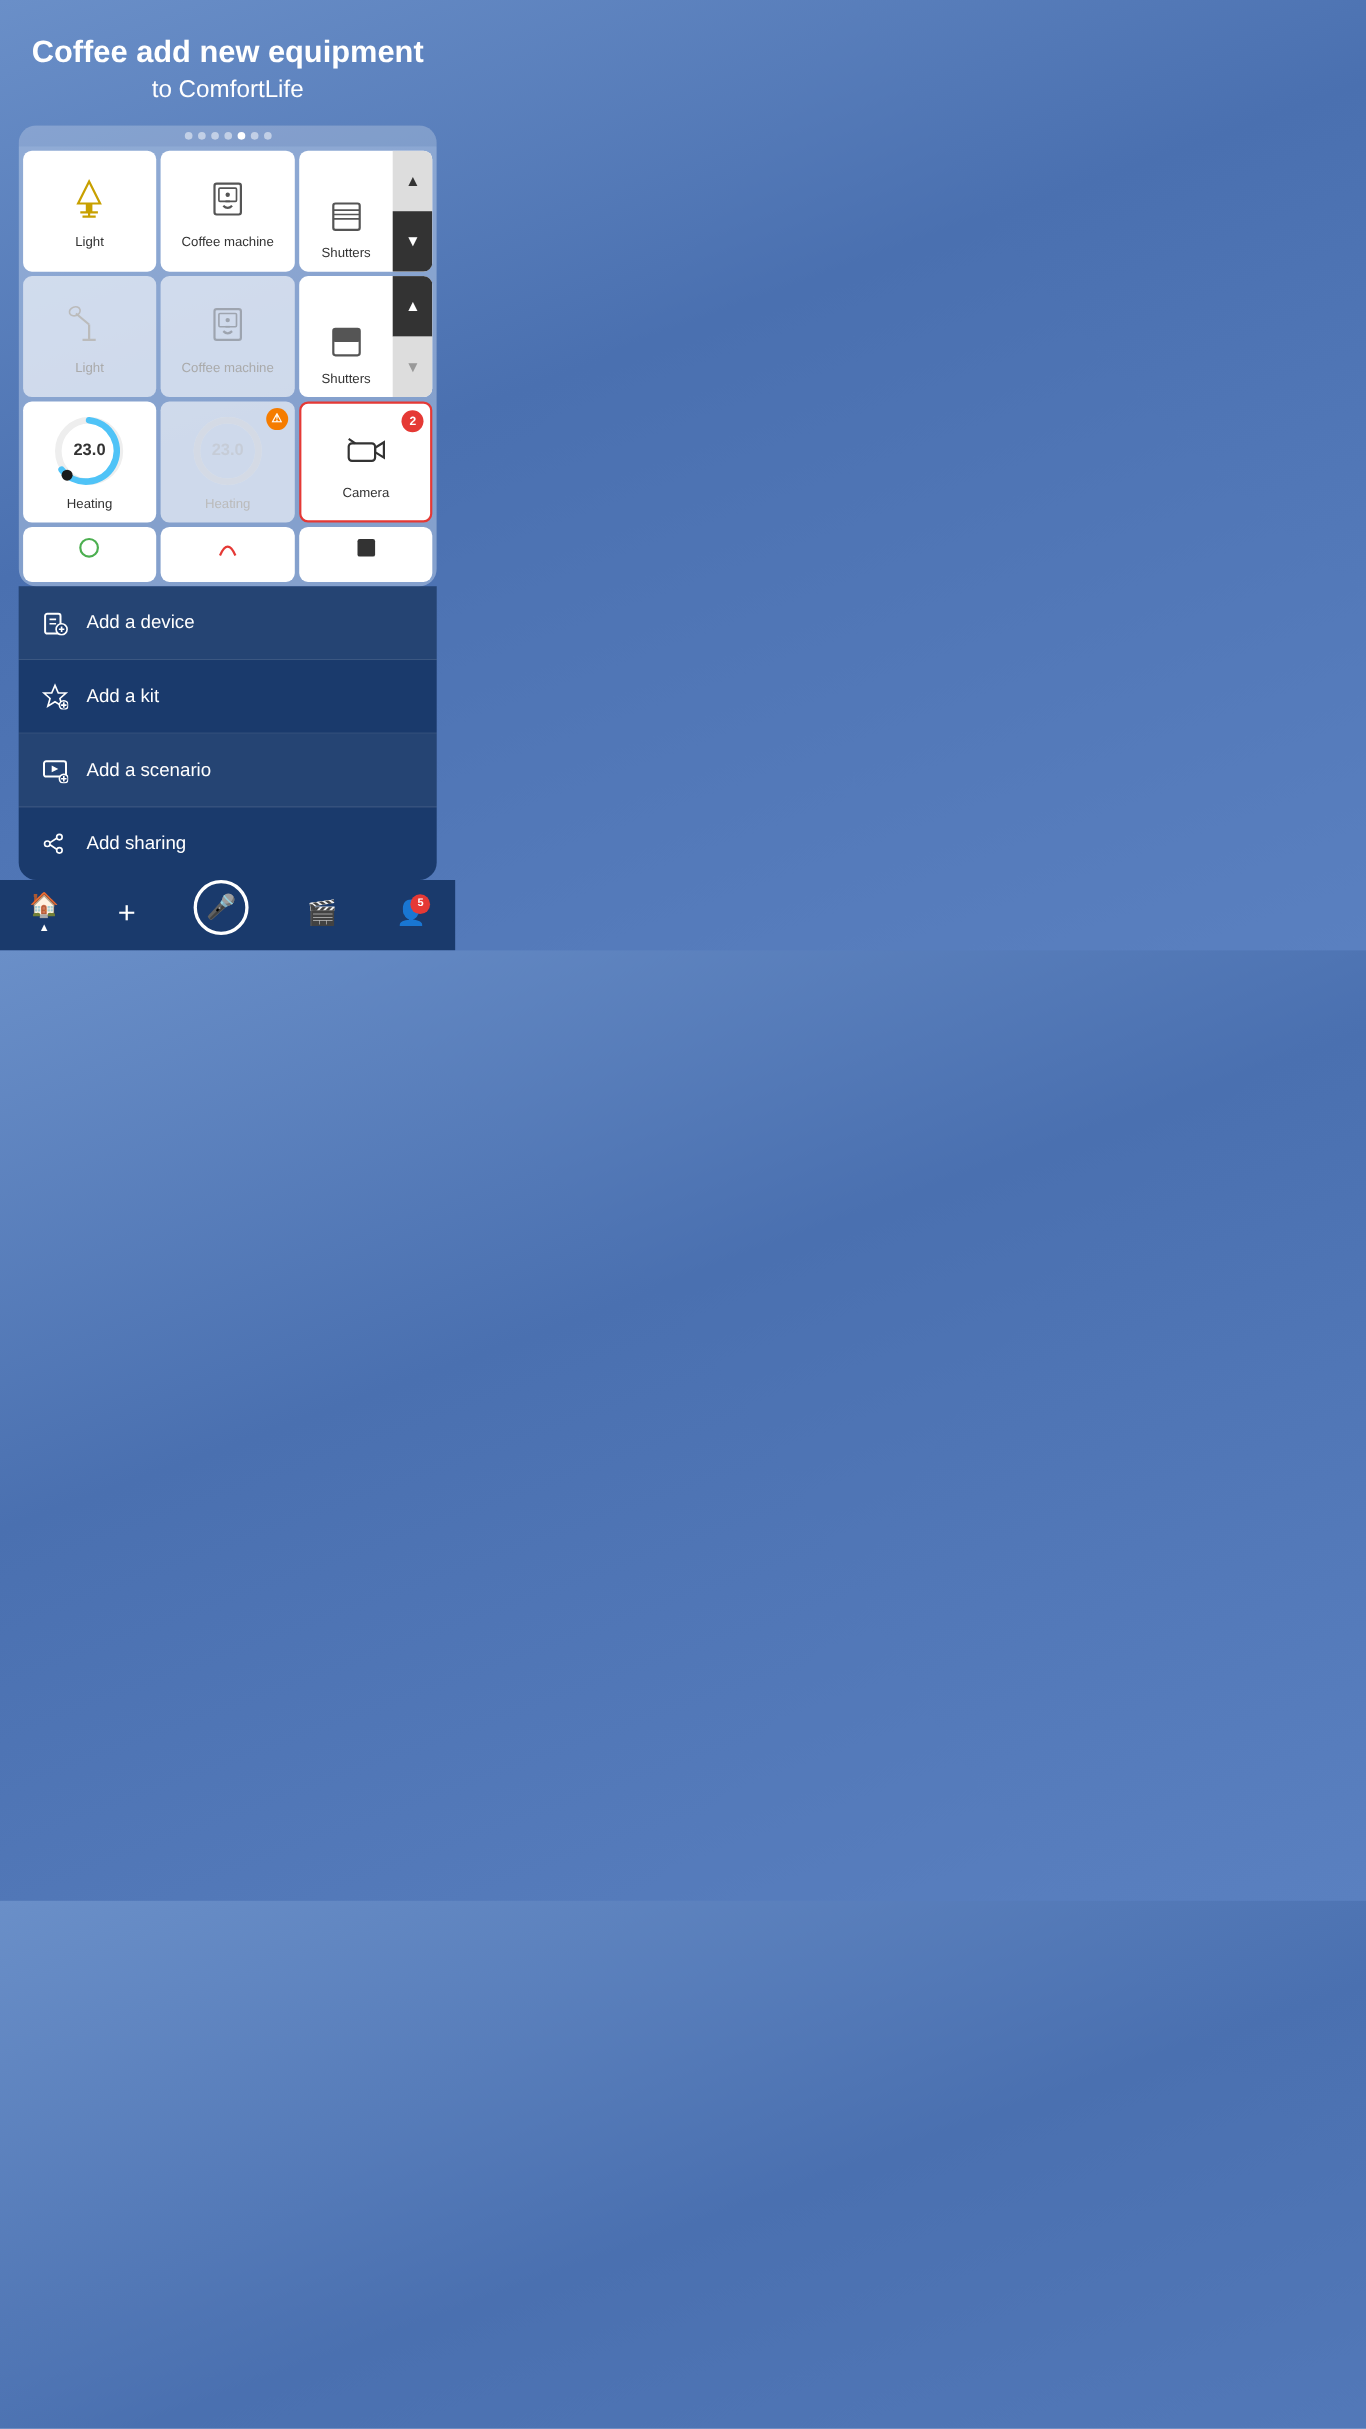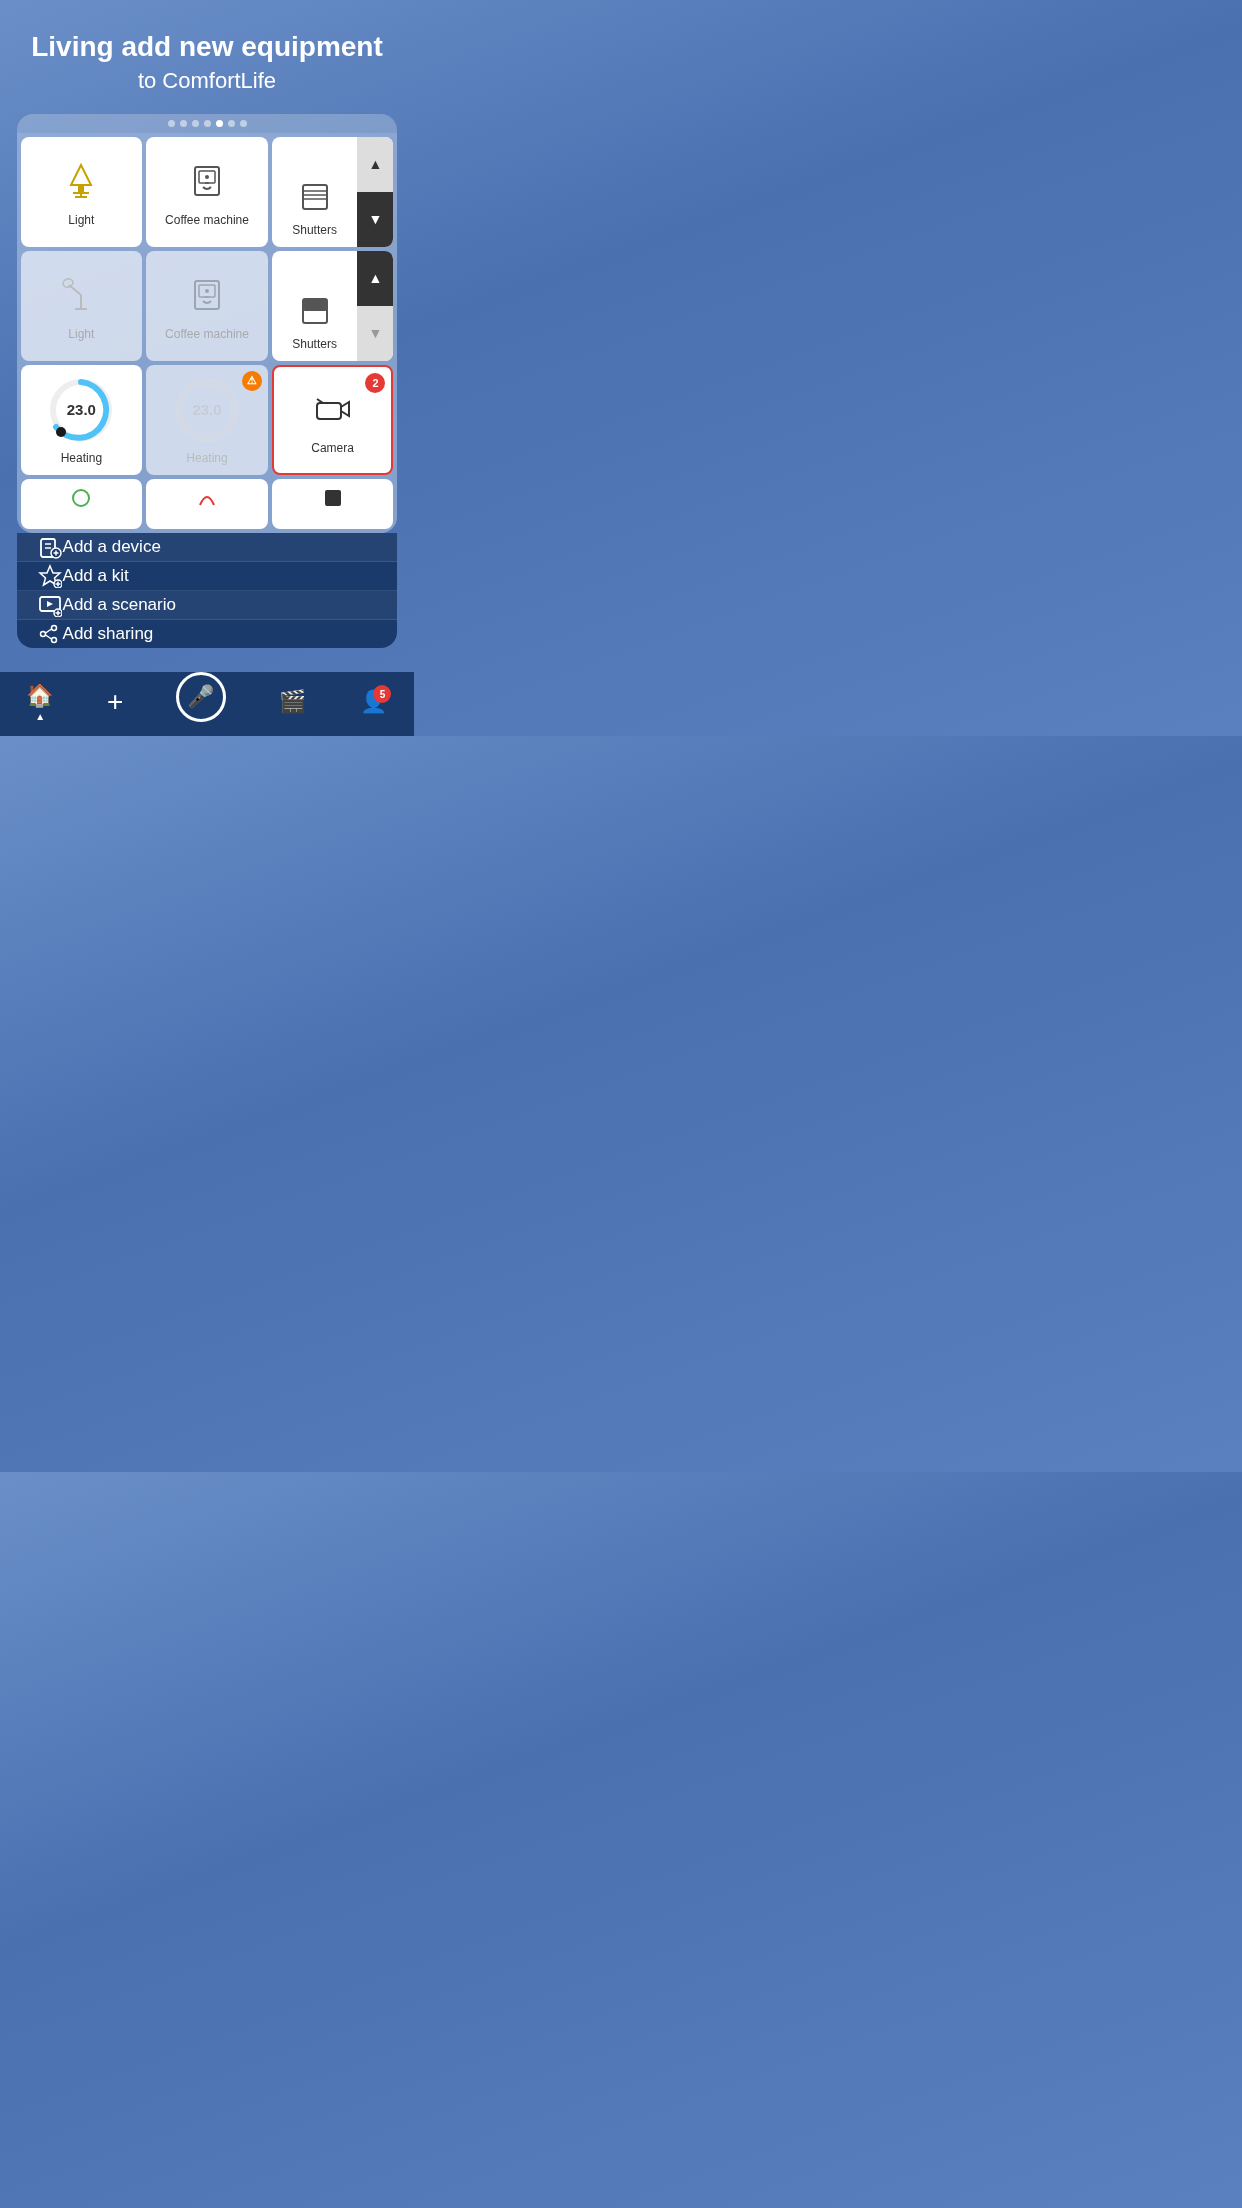--- a/index.html
+++ b/index.html
@@ -239,23 +239,24 @@
     
     .bottom-menu {
       width: 92%;
       background: #1a3a6c;
       border-radius: 0 0 16px 16px;
     }
 
     .menu-item {
       display: flex;
       align-items: center;
-      padding: 1px 20px;
+      padding: 20px 20px;
       color: white;
       font-size: 17px;
+      gap: 16px;
       cursor: pointer;
     }
 
     .menu-item:not(:last-child) {
       border-bottom: 1px solid rgba(255,255,255,0.1);
     }
 
     .menu-item:nth-child(odd) {
       background: rgba(255,255,255,0.05);
     }
@@ -350,21 +351,21 @@
       color: white;
       display: flex;
       align-items: center;
       justify-content: center;
     }
   </style>
 </head>
 <body>
 
 <div class="header">
-  <div class="header-title">Living add new equipment</div>
+  <div class="header-title">Coffee add new equipment</div>
   <div class="header-subtitle">to ComfortLife</div>
 </div>
 
 <div class="device-panel">
 
   <div class="dots">
     <div class="dot"></div>
     <div class="dot"></div>
     <div class="dot"></div>
     <div class="dot"></div>

